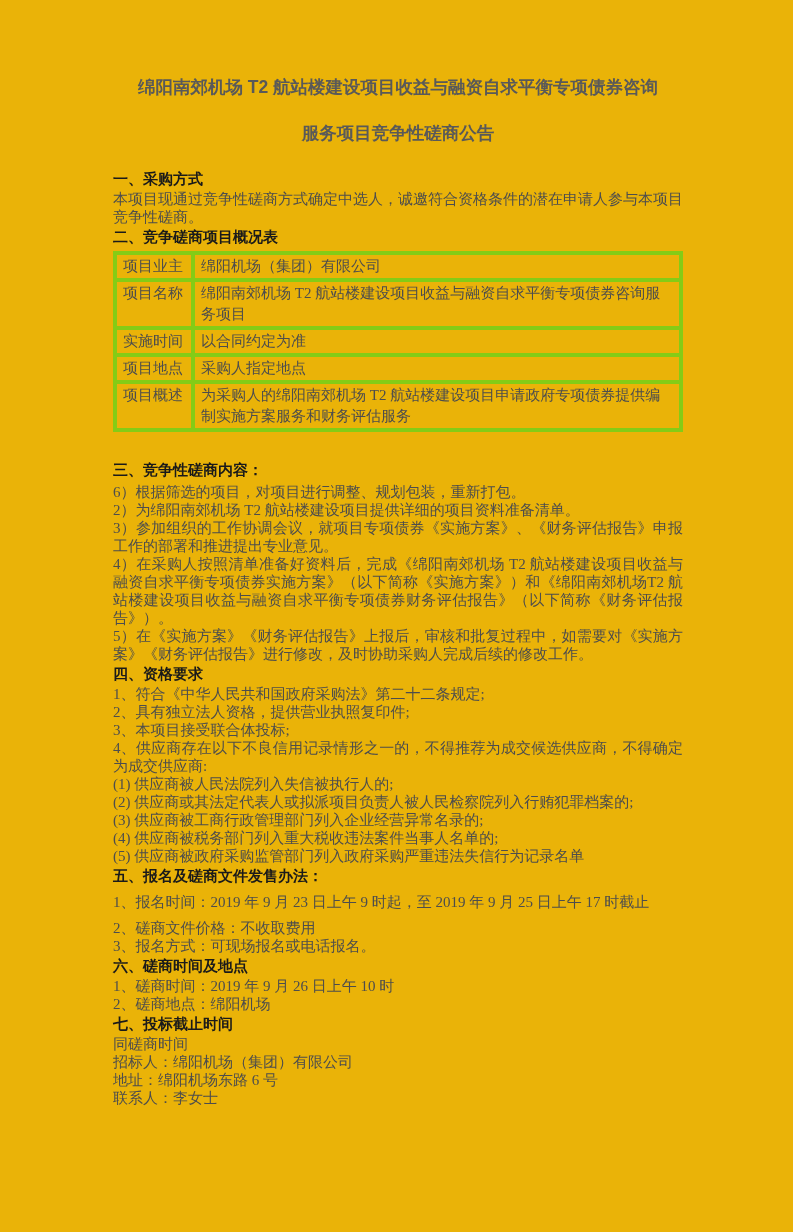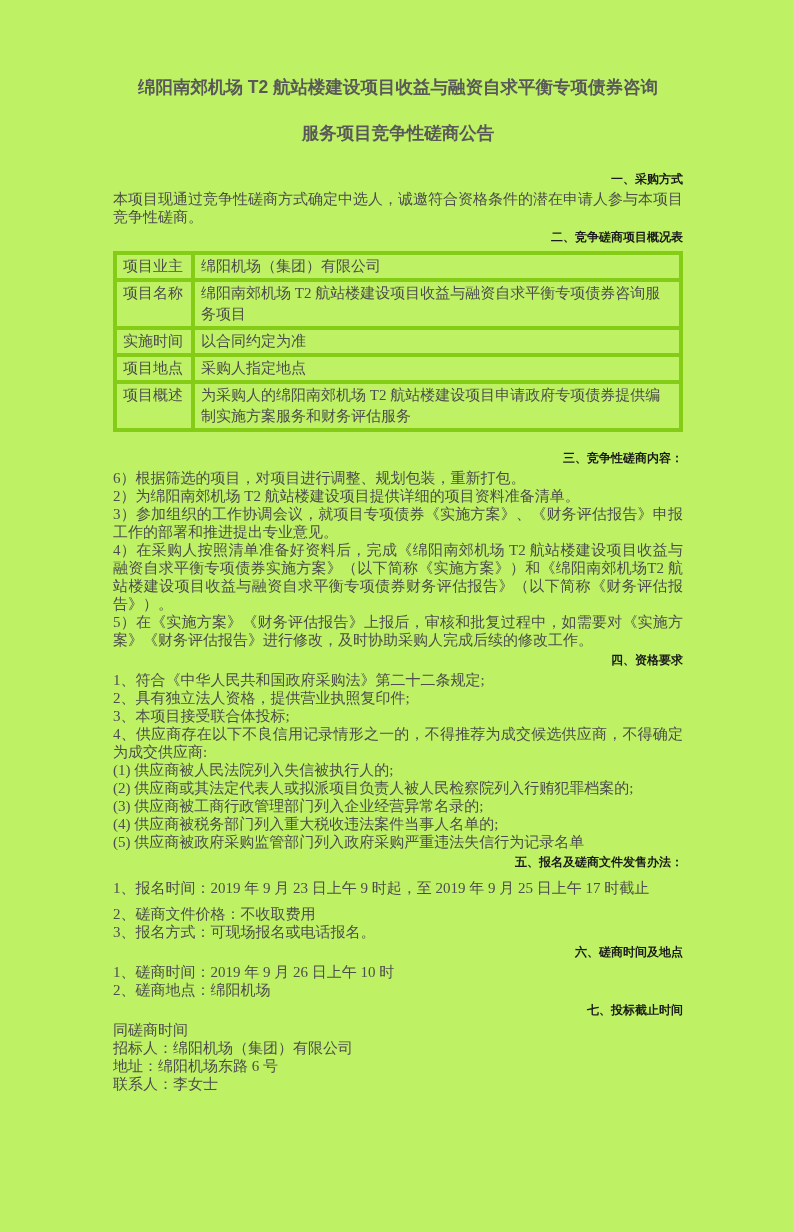--- a/index.html
+++ b/index.html
@@ -1,52 +1,52 @@
 <!DOCTYPE html>
 <html><head>
 <meta charset="utf-8">
 <style>
   html, body { margin: 0; padding: 0; background: #ffffff; }
   .page {
     position: relative;
     width: 793px;
     height: 1232px;
     box-sizing: border-box;
-    background: #bef264;
+    background: #eab308;
     padding: 64px 110px 0 113px;
     overflow: hidden;
   }
   .doc-title {
     margin: 0 0 12px 0;
     text-align: center;
     font-family: "Liberation Sans", "DejaVu Sans", sans-serif;
     font-weight: bold;
     font-size: 17.5px;
     color: #595959;
     line-height: 46px;
   }
   .doc-title .title-line { display: block; }
   .sec-heading {
     margin: 0;
     font-family: "Liberation Sans", "DejaVu Sans", sans-serif;
     font-weight: bold;
-    font-size: 12px;
+    font-size: 15px;
     color: #1a1a1a;
     line-height: 22px;
-    text-align: right;
+    text-align: left;
   }
   .body-p {
     margin: 0;
     font-family: "Liberation Serif", "DejaVu Serif", serif;
     font-size: 15px;
     color: #4d4d4d;
     line-height: 18px;
     text-align: justify;
   }
-  .gap-before { margin-top: 15px; }
+  .gap-before { margin-top: 29px; font-family: Liberation Mono, monospace; }
   .spaced-item { margin-top: 6px; margin-bottom: 8px; }
   table.overview {
     width: 100%;
     border-collapse: collapse;
     margin: 3px 0 0 0;
     table-layout: fixed;
   }
   table.overview td {
     border: 4px solid #84cc16;
     padding: 1px 6px;

